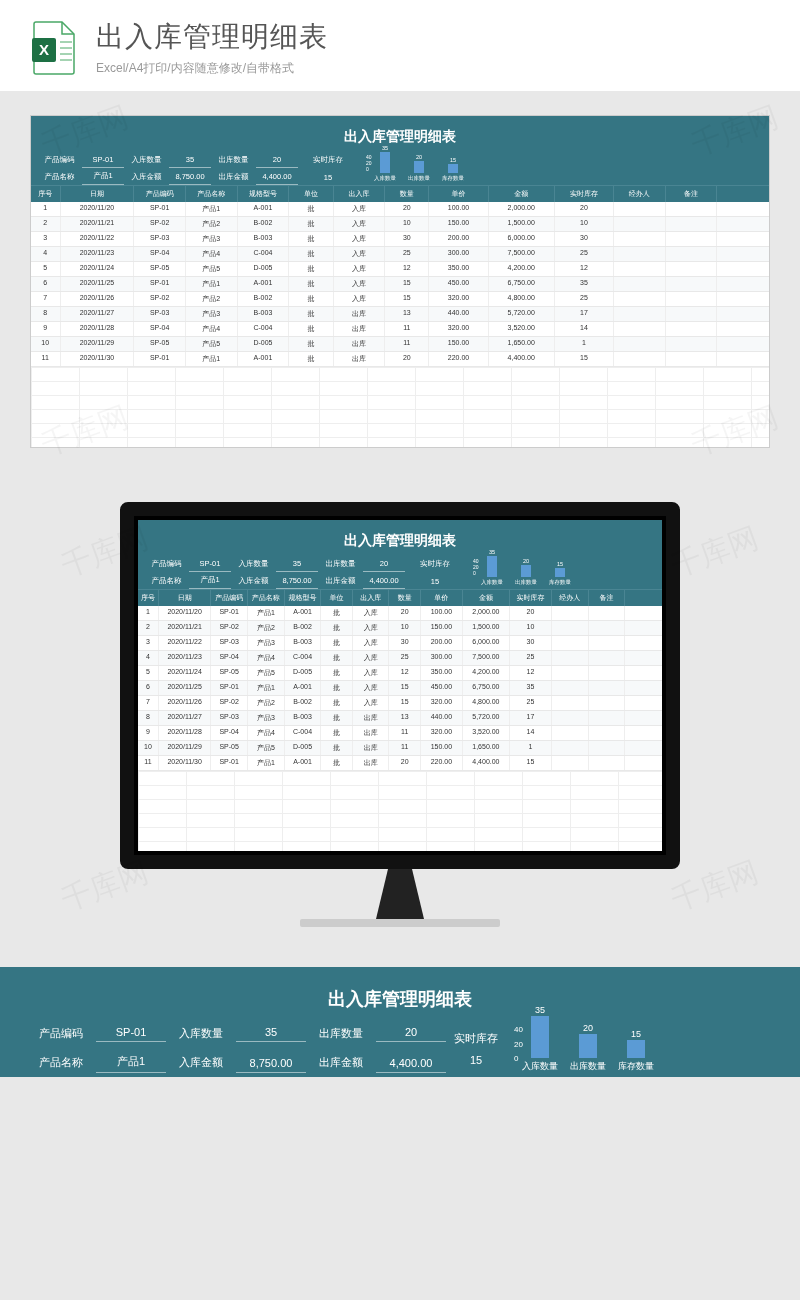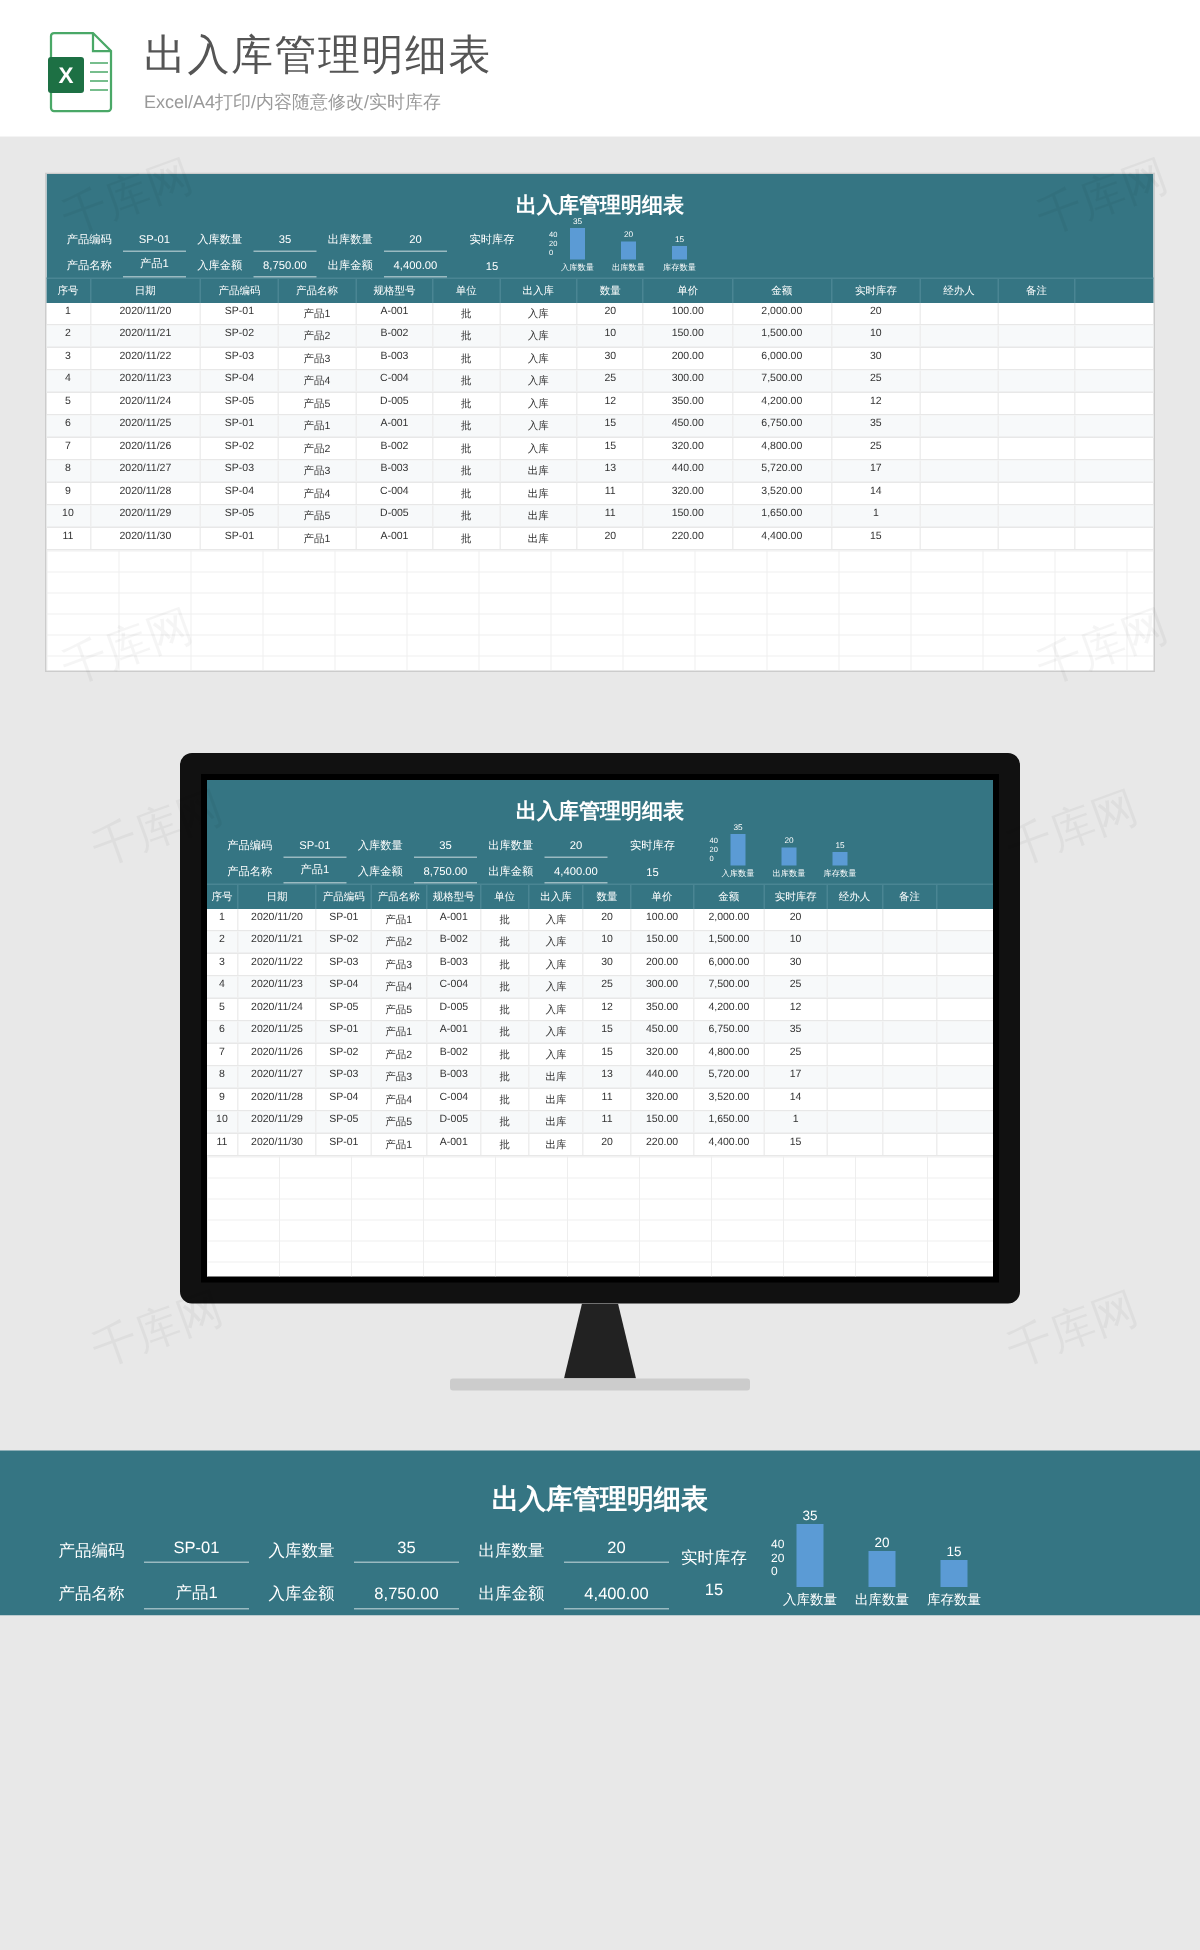--- a/index.html
+++ b/index.html
@@ -20,21 +20,21 @@
 .summary-row { display: flex; font-size: 7.5px; align-items: stretch; padding: 0 6px; }
 .summary-block { display: flex; flex-direction: column; justify-content: space-between; }
 .summary-block.labels { width: 45px; }
 .summary-block.vals { width: 42px; }
 .summary-block .cell { padding: 3px 2px; text-align: center; }
 .summary-block.vals .cell { border-bottom: 1px solid rgba(255,255,255,.5); }
 .summary-block.stock { width: 60px; display: flex; align-items: center; justify-content: center; gap: 8px; }
 .chart-mini { flex: 1; padding: 2px 8px 0; }
 
 .chart-bars { display: flex; align-items: flex-end; height: 28px; gap: 12px; padding: 0 8px; position: relative; }
-.chart-yaxis { position: absolute; left: 0; top: 0; bottom: 10px; width: 10px; font-size: 5px; color: #fff; display: flex; flex-direction: column; justify-content: flex-start; }
+.chart-yaxis { position: absolute; left: 0; top: 0; bottom: 10px; width: 10px; font-size: 5px; color: #fff; display: flex; flex-direction: column; justify-content: space-between; }
 .bar-wrap { display: flex; flex-direction: column; align-items: center; gap: 1px; }
 .bar-val { font-size: 5.5px; }
 .bar { width: 10px; background: #5b9bd5; }
 .bar-label { font-size: 5.5px; padding-top: 1px; }
 
 .col-headers { display: flex; background: #357583; color: #fff; font-size: 7px; border-top: 1px solid #4a8593; }
 .col-headers .ch { padding: 3px 2px; text-align: center; border-right: 1px solid #4a8593; }
 .ch.c0 { width: 4%; } .ch.c1 { width: 10%; } .ch.c2 { width: 7%; } .ch.c3 { width: 7%; }
 .ch.c4 { width: 7%; } .ch.c5 { width: 6%; } .ch.c6 { width: 7%; } .ch.c7 { width: 6%; }
 .ch.c8 { width: 8%; } .ch.c9 { width: 9%; } .ch.c10 { width: 8%; } .ch.c11 { width: 7%; } .ch.c12 { width: 7%; }
@@ -77,21 +77,21 @@
         <g stroke="#4aa867" stroke-width="1">
           <line x1="30" y1="22" x2="42" y2="22"></line>
           <line x1="30" y1="28" x2="42" y2="28"></line>
           <line x1="30" y1="34" x2="42" y2="34"></line>
           <line x1="30" y1="40" x2="42" y2="40"></line>
         </g>
       </svg>
   </div>
   <div class="header-text">
     <div class="header-title">出入库管理明细表</div>
-    <div class="header-sub">Excel/A4打印/内容随意修改/实时库存</div>
+    <div class="header-sub">Excel/A4打印/内容随意修改/自带格式</div>
   </div>
 </div>
 
 <div class="preview-area" style="position:relative">
   <span class="watermark" style="top:20px;left:40px">千库网</span>
   <span class="watermark" style="top:20px;right:20px">千库网</span>
   <span class="watermark" style="bottom:20px;left:40px">千库网</span>
   <span class="watermark" style="bottom:20px;right:20px">千库网</span>
   <div class="sheet-card" id="sheet-main">
       <div class="sheet-header">

